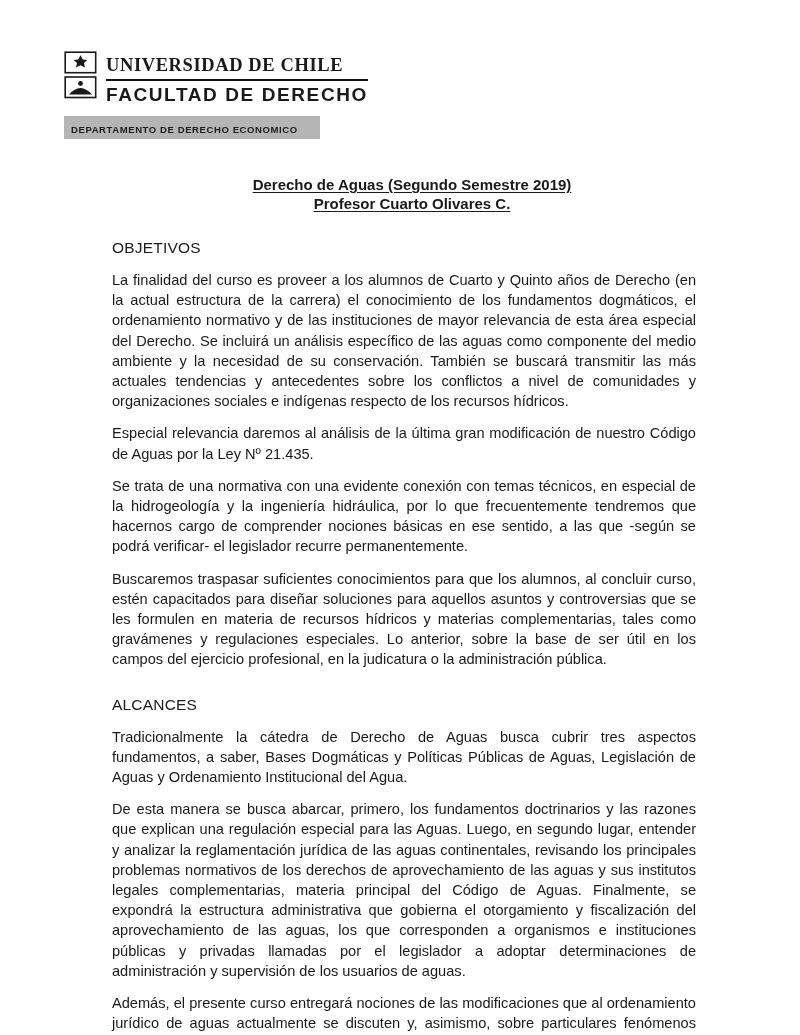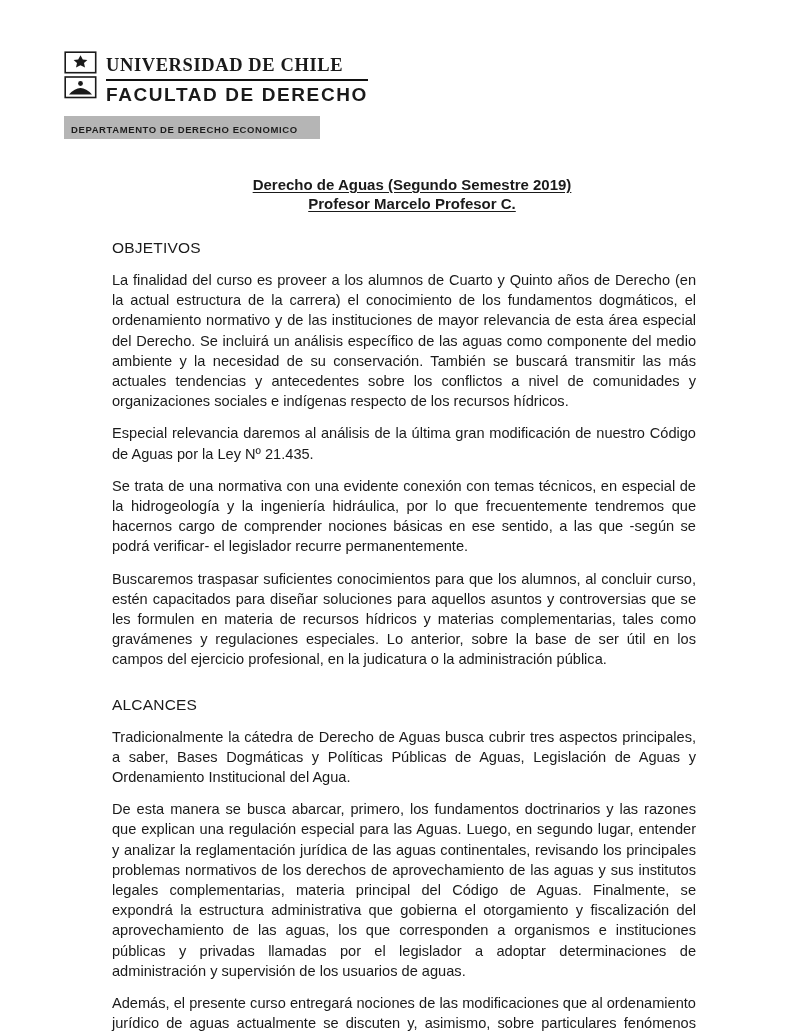--- a/index.html
+++ b/index.html
@@ -117,32 +117,32 @@
   </header>
 
   <div class="department-bar">
     <span>DEPARTAMENTO DE DERECHO ECONOMICO</span>
   </div>
 
   <div class="content">
 
     <div class="doc-title">
       <div class="title-line">Derecho de Aguas (Segundo Semestre 2019)</div>
-      <div class="title-line">Profesor Marcelo Profesor C.</div>
+      <div class="title-line">Profesor Cuarto Olivares C.</div>
     </div>
 
     <section>
       <h2 class="section-heading">OBJETIVOS</h2>
       <p class="para">La finalidad del curso es proveer a los alumnos de Cuarto y Quinto años de Derecho (en la actual estructura de la carrera) el conocimiento de los fundamentos dogmáticos, el ordenamiento normativo y de las instituciones de mayor relevancia de esta área especial del Derecho. Se incluirá un análisis específico de las aguas como componente del medio ambiente y la necesidad de su conservación. También se buscará transmitir las más actuales tendencias y antecedentes sobre los conflictos a nivel de comunidades y organizaciones sociales e indígenas respecto de los recursos hídricos.</p>
       <p class="para">Especial relevancia daremos al análisis de la última gran modificación de nuestro Código de Aguas por la Ley Nº 21.435.</p>
       <p class="para">Se trata de una normativa con una evidente conexión con temas técnicos, en especial de la hidrogeología y la ingeniería hidráulica, por lo que frecuentemente tendremos que hacernos cargo de comprender nociones básicas en ese sentido, a las que -según se podrá verificar- el legislador recurre permanentemente.</p>
       <p class="para">Buscaremos traspasar suficientes conocimientos para que los alumnos, al concluir curso, estén capacitados para diseñar soluciones para aquellos asuntos y controversias que se les formulen en materia de recursos hídricos y materias complementarias, tales como gravámenes y regulaciones especiales. Lo anterior, sobre la base de ser útil en los campos del ejercicio profesional, en la judicatura o la administración pública.</p>
     </section>
 
     <section>
       <h2 class="section-heading">ALCANCES</h2>
-      <p class="para">Tradicionalmente la cátedra de Derecho de Aguas busca cubrir tres aspectos principales, a saber, Bases Dogmáticas y Políticas Públicas de Aguas, Legislación de Aguas y Ordenamiento Institucional del Agua.</p>
+      <p class="para">Tradicionalmente la cátedra de Derecho de Aguas busca cubrir tres aspectos fundamentos, a saber, Bases Dogmáticas y Políticas Públicas de Aguas, Legislación de Aguas y Ordenamiento Institucional del Agua.</p>
       <p class="para">De esta manera se busca abarcar, primero, los fundamentos doctrinarios y las razones que explican una regulación especial para las Aguas. Luego, en segundo lugar, entender y analizar la reglamentación jurídica de las aguas continentales, revisando los principales problemas normativos de los derechos de aprovechamiento de las aguas y sus institutos legales complementarias, materia principal del Código de Aguas. Finalmente, se expondrá la estructura administrativa que gobierna el otorgamiento y fiscalización del aprovechamiento de las aguas, los que corresponden a organismos e instituciones públicas y privadas llamadas por el legislador a adoptar determinaciones de administración y supervisión de los usuarios de aguas.</p>
       <p class="para">Además, el presente curso entregará nociones de las modificaciones que al ordenamiento jurídico de aguas actualmente se discuten y, asimismo, sobre particulares fenómenos conexos a la oferta y el mercado de aguas tales como la desalinización, reglamentación especial de derechos indígenas y protección ambiental.</p>
     </section>
 
   </div>
 </div>
 
 </body></html>

